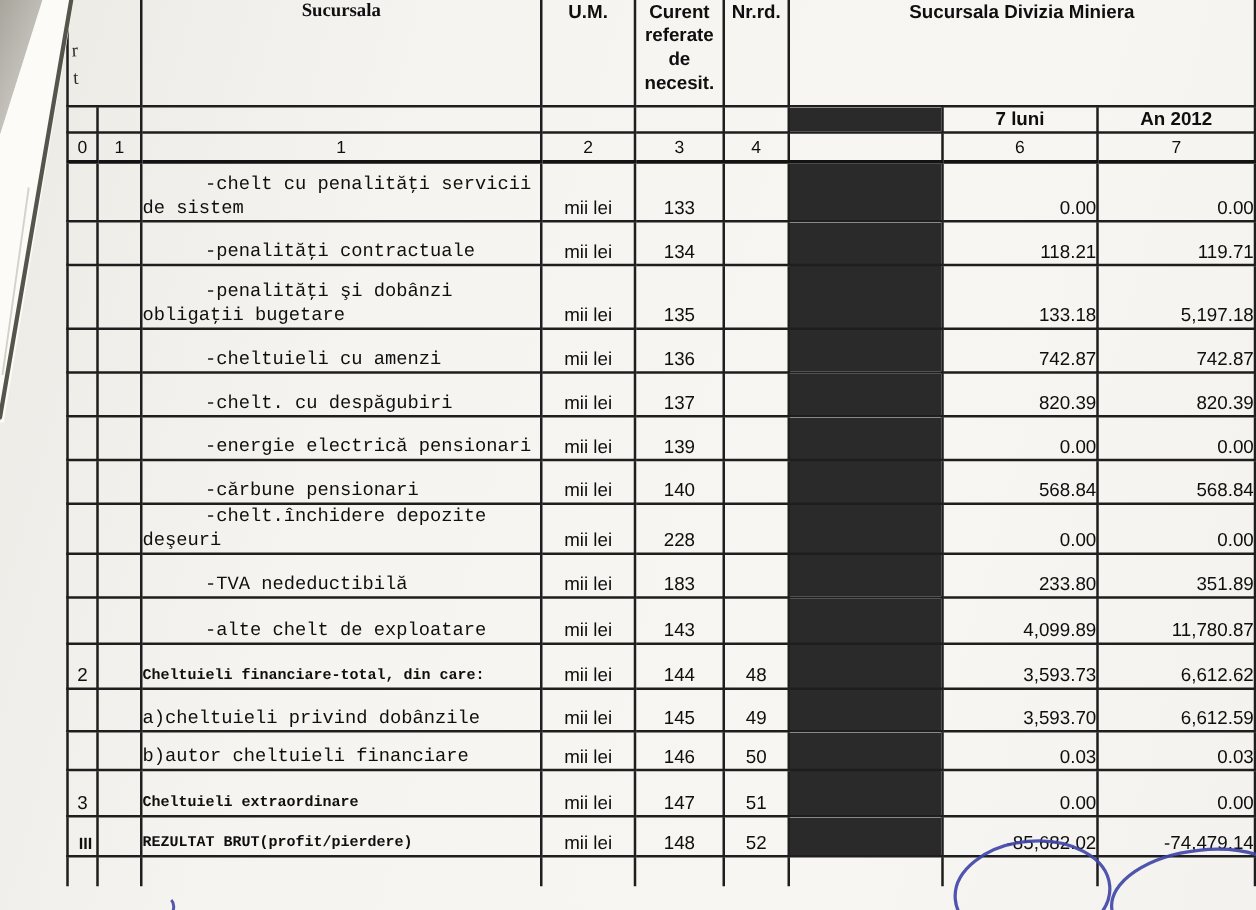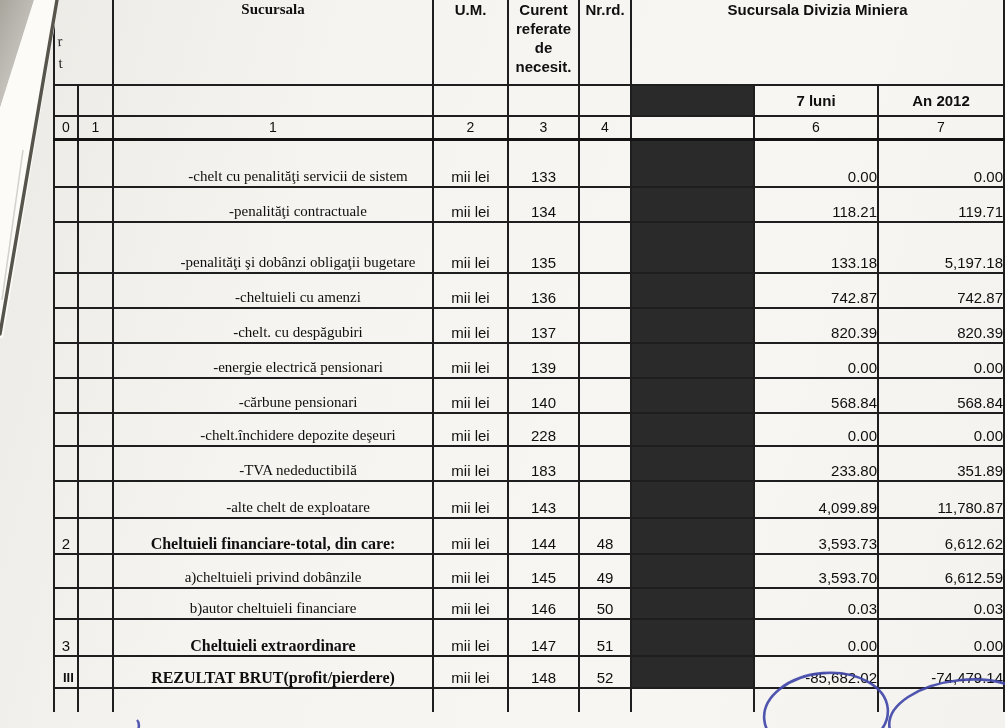--- a/index.html
+++ b/index.html
@@ -14,24 +14,24 @@
                font-size:15px;line-height:19px;background:transparent;}
   tr.h1 td{border-top:none;vertical-align:top;text-align:center;font-weight:bold;}
   td.hpad{padding-top:18px;}
   td.h-ind{font-family:"Liberation Serif",serif;font-size:17px;}
   td.h-cur{padding-top:2px;font-size:15px;line-height:19px;}
   tr.h3 td{border-bottom:3px solid #131313;text-align:center;font-size:14px;
            vertical-align:middle;padding:1px 0;}
   tr.h2 td{text-align:center;font-weight:bold;vertical-align:middle;font-size:15px;}
   td.c0{text-align:center;padding-bottom:5px;font-size:14px;}
   td.c0.roman{font-weight:bold;font-size:13px;text-align:left;padding-left:8px;}
-  td.lbl{font-family:Liberation Serif, serif;font-size:16px;text-align:center;
+  td.lbl{font-family:Liberation Mono, monospace;font-size:16px;text-align:left;
          padding:0 4px 5px 4px;line-height:21px;}
   td.lbl.indent{text-indent:50px;}
-  td.lbl.bold{font-weight:bold;font-size:16px;}
+  td.lbl.bold{font-weight:bold;font-size:12px;}
   td.um,td.rnum,td.nrd{text-align:center;padding-bottom:6px;font-size:14.5px;}
   td.rnum{font-size:15px;}
   td.val{text-align:right;padding:0 5px 6px 0;font-size:15px;}
   td.gap{border-top:none;border-bottom:none;background-repeat:no-repeat;}
   td.gap.ticks{background-image:linear-gradient(#2a2a2a,#2a2a2a),linear-gradient(#2a2a2a,#2a2a2a);
                background-size:13px 2px,8px 2px;
                background-position:left bottom,right bottom;}
   td.gap.tickwide{background-image:linear-gradient(#2a2a2a,#2a2a2a);
                background-size:34px 2px;background-position:left bottom;}
   td.nrd{border-right:3px solid #151515;}
@@ -64,21 +64,21 @@
     </colgroup>
     <tbody id="tbody">
       <tr class="h1" style="height:85px">
         <td colspan="2"></td>
         <td class="h-ind hpad">Sucursala</td>
         <td class="hpad">U.M.</td>
         <td class="h-cur">Curent referate de necesit.</td>
         <td class="hpad">Nr.rd.</td>
         <td colspan="3" class="hpad">Sucursala Divizia Miniera</td>
       </tr>
-      <tr class="h2" style="height:31px">
+      <tr class="h2" style="height:21px">
         <td></td>
           <td></td>
         <td></td>
           <td></td>
         <td></td>
           <td class="nrd"></td>
         <td class="gap tickwide"></td>
         <td>7 luni</td>
         <td>An 2012</td>
       </tr>

